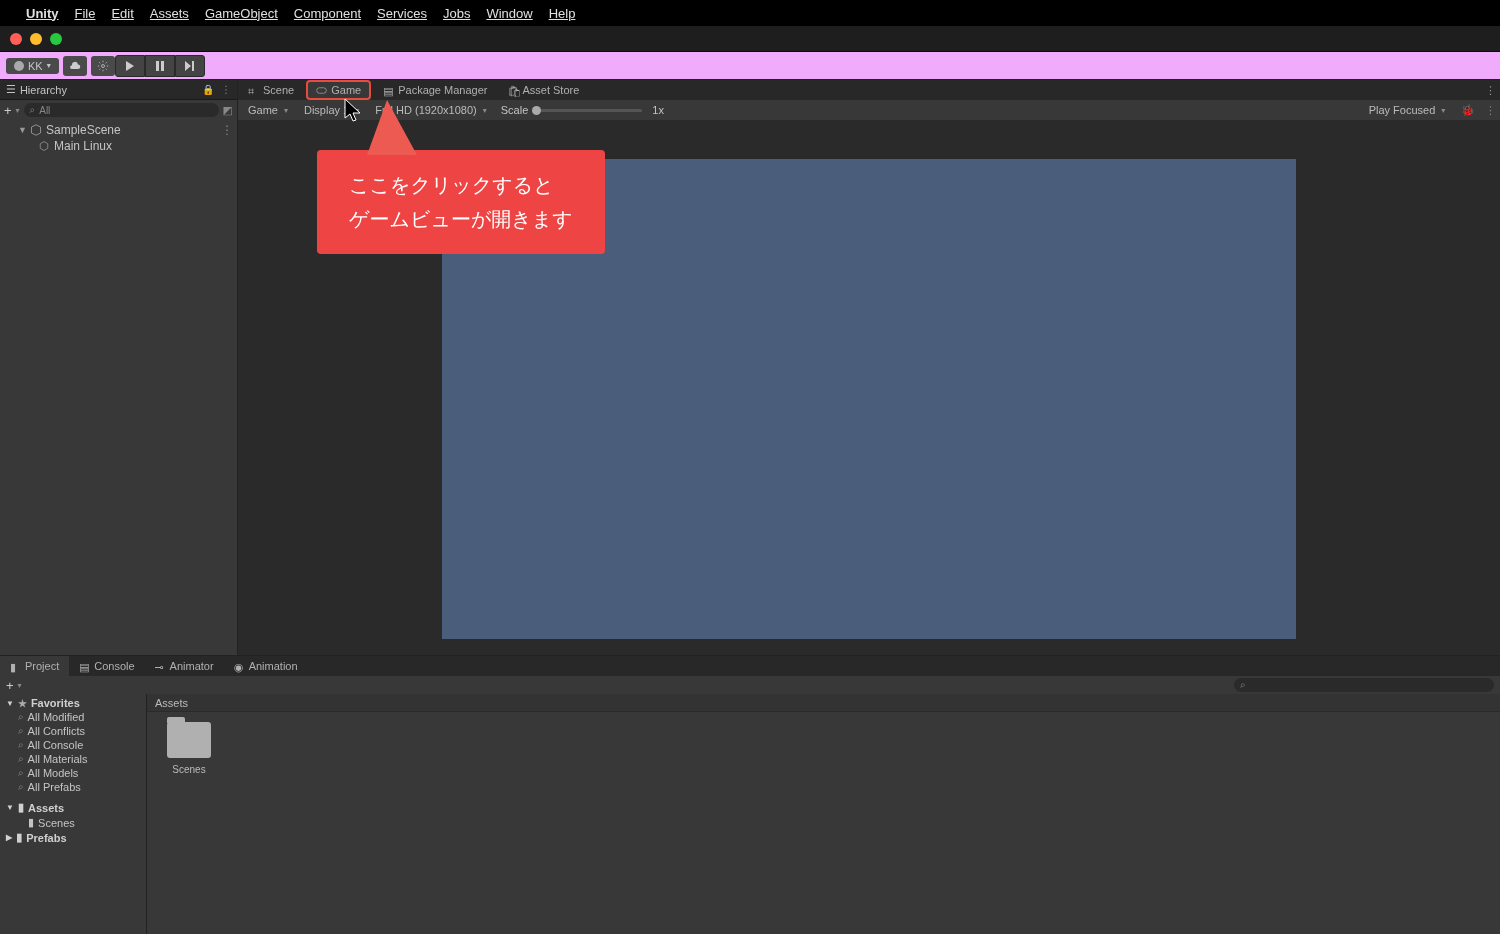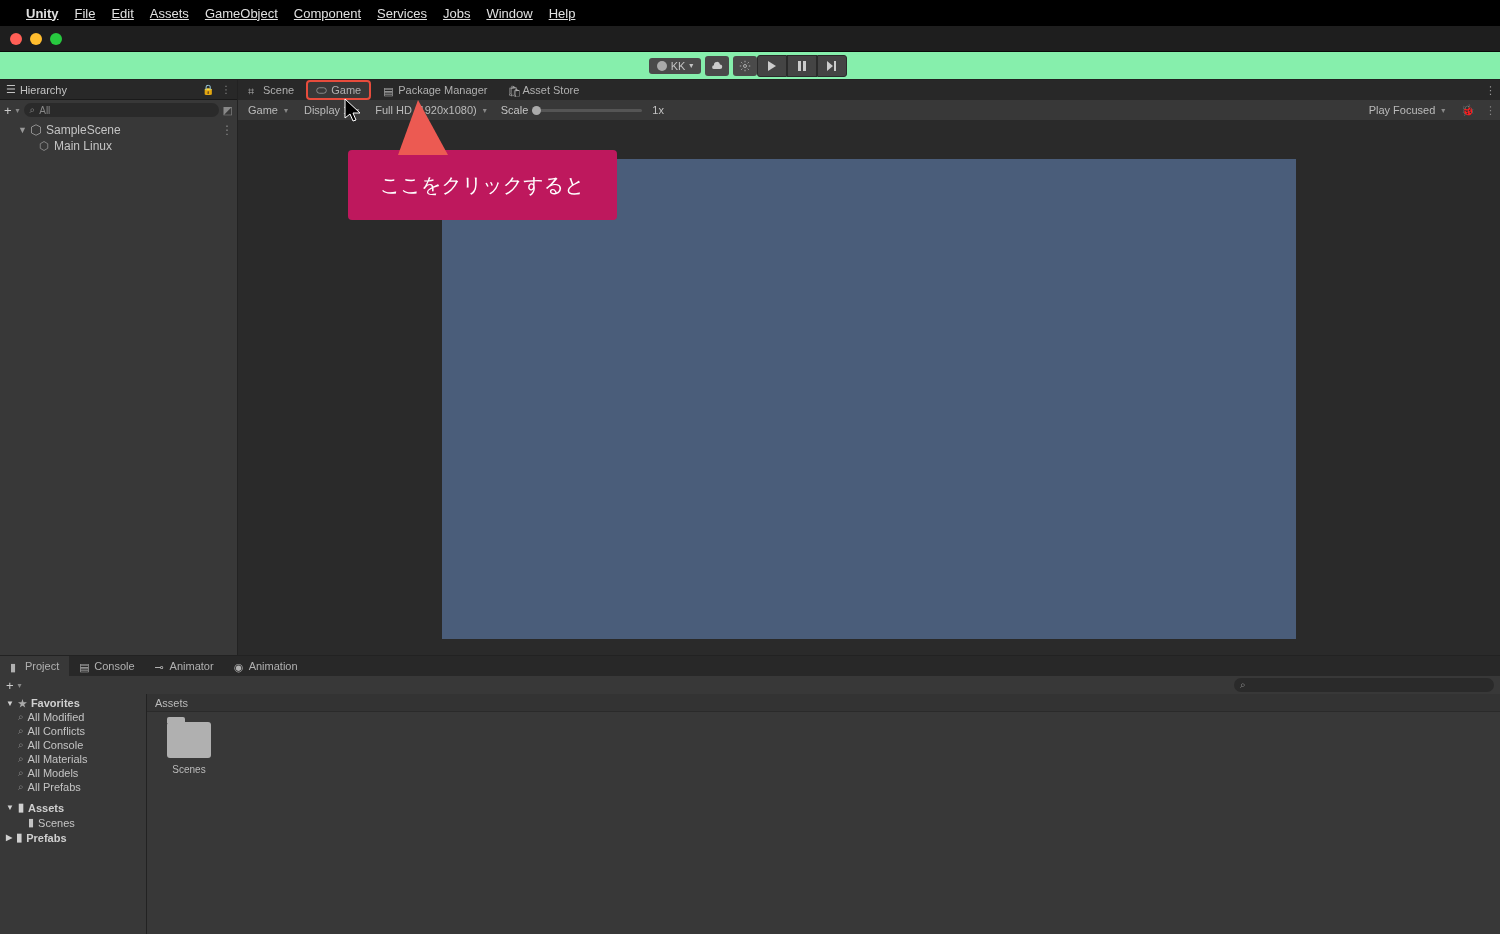--- a/index.html
+++ b/index.html
@@ -15,21 +15,21 @@
 .titlebar { height: 26px; background: #1e1e1e; display: flex; align-items: center; border-bottom: 1px solid #0a0a0a; position: relative; }
 .traffic { display: flex; gap: 8px; padding-left: 10px; }
 .traffic div { width: 12px; height: 12px; border-radius: 50%; }
 .tr-close { background: #ff5f56; }
 .tr-min { background: #ffbd2e; }
 .tr-max { background: #27c93f; }
 .title-center { position: absolute; left: 50%; transform: translateX(-50%); display: flex; align-items: center; gap: 6px; color: #bbb; font-size: 12px; }
 .title-center svg { width: 12px; height: 12px; fill: #aaa; }
 
 
-.toolbar { height: 28px; background: #86efac; display: flex; align-items: center; justify-content: center; border-bottom: 1px solid #222; }
+.toolbar { height: 28px; background: #f0abfc; display: flex; align-items: center; justify-content: flex-start; border-bottom: 1px solid #222; }
 .toolbar-left { display: flex; align-items: center; gap: 4px; padding-left: 6px; }
 .account-btn { background: #4a4a4a; border-radius: 3px; padding: 2px 8px; display: flex; align-items: center; gap: 4px; font-size: 11px; }
 .account-btn::before { content: ""; width: 10px; height: 10px; background: #aaa; border-radius: 50%; }
 .icon-btn { width: 24px; height: 20px; background: #4a4a4a; border-radius: 3px; display: flex; align-items: center; justify-content: center; font-size: 11px; }
 .playback { display: flex; gap: 0; margin-right: 10px; }
 .play-btn { width: 30px; height: 22px; background: #444; display: flex; align-items: center; justify-content: center; border: 1px solid #2a2a2a; }
 .play-btn:first-child { border-radius: 3px 0 0 3px; }
 .play-btn:last-child { border-radius: 0 3px 3px 0; }
 .play-btn svg { width: 10px; height: 10px; fill: #ccc; }
 .panel-tab { padding: 0 10px; height: 100%; display: flex; align-items: center; gap: 4px; color: #b0b0b0; }
@@ -56,21 +56,21 @@
 .game-tabs .panel-tab.highlighted { border: 2px solid #e74c3c; border-radius: 4px; margin: -2px 2px; padding: 0 8px; background: #383838; }
 .game-toolbar { height: 20px; background: #383838; display: flex; align-items: center; font-size: 11px; gap: 4px; padding: 0 4px; }
 .dropdown { display: flex; align-items: center; gap: 4px; padding: 0 6px; color: #bbb; }
 .dropdown::after { content: "▾"; font-size: 8px; color: #888; margin-left: 2px; }
 .slider { width: 110px; height: 3px; background: #555; border-radius: 2px; position: relative; }
 .slider::before { content: ""; position: absolute; left: 0; top: -3px; width: 9px; height: 9px; background: #aaa; border-radius: 50%; }
 .game-viewport { flex: 1; background: #2a2a2a; display: flex; align-items: center; justify-content: center; position: relative; }
 .game-canvas { width: 854px; height: 480px; background: #4a5d7a; margin-top: 22px; }
 
 
-.callout { position: absolute; top: 150px; left: 348px; background: #be185d; color: #fff; padding: 18px 32px; border-radius: 4px; font-size: 20px; line-height: 1.7; text-align: left; z-index: 100; }
+.callout { position: absolute; top: 150px; left: 317px; background: #ef4444; color: #fff; padding: 18px 32px; border-radius: 4px; font-size: 20px; line-height: 1.7; text-align: left; z-index: 100; }
 .callout::before { content: ""; position: absolute; top: -50px; left: 50px; border-left: 20px solid transparent; border-right: 30px solid transparent; border-bottom: 55px solid #ec5a52; }
 
 
 .cursor { position: absolute; top: 98px; left: 344px; z-index: 101; }
 .cursor svg { width: 20px; height: 28px; }
 
 
 .project-area { height: 279px; background: #383838; border-top: 1px solid #222; display: flex; flex-direction: column; }
 .project-tabs { height: 20px; background: #282828; display: flex; align-items: center; font-size: 11px; }
 .project-toolbar { height: 18px; background: #383838; display: flex; align-items: center; justify-content: space-between; padding: 0 6px; font-size: 11px; }
@@ -329,19 +329,20 @@
           <div class="folder-icon"></div>
           <div class="label">Scenes</div>
         </div>
       </div>
     </div>
   </div>
 </div>
 
 <div class="callout">
   <div>ここをクリックすると</div>
+  <div>ゲームビューが開きます</div>
 </div>
 
 <div class="cursor">
   <svg viewBox="0 0 20 28">
     <path d="M1 1 L1 20 L6 16 L9 23 L12 22 L9 15 L16 15 Z" fill="#000" stroke="#fff" stroke-width="1"></path>
   </svg>
 </div>
 
 </body></html>

